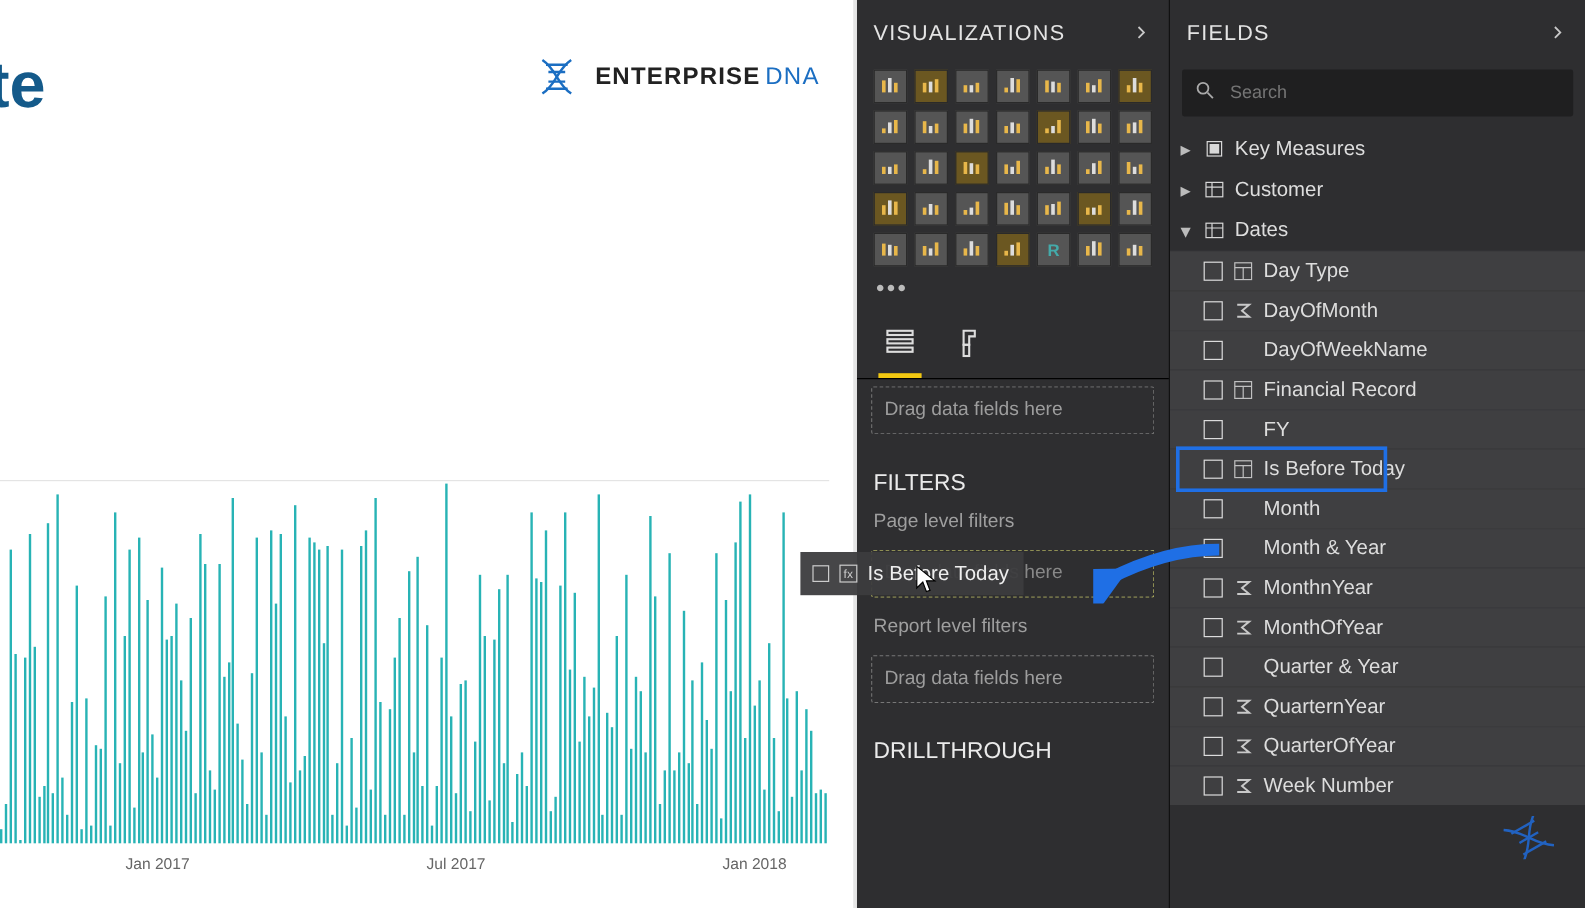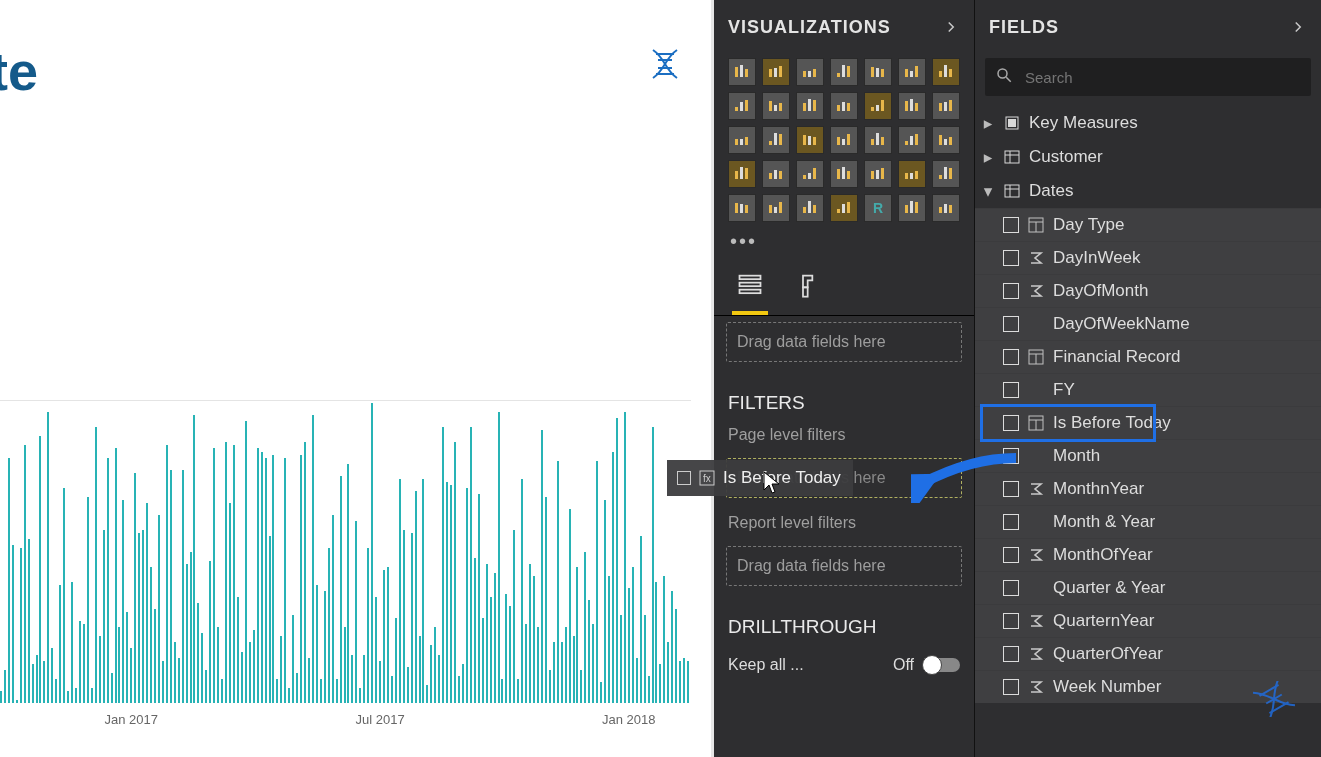--- a/index.html
+++ b/index.html
@@ -34,21 +34,21 @@
 .bars{position:absolute;left:0;right:0;bottom:24px;top:0;overflow:hidden}
 .bar{position:absolute;bottom:0;width:2px;background:var(--teal)}
 .axis-labels{position:absolute;left:0;right:0;bottom:0;height:20px}
 .axis-label{position:absolute;bottom:0;font-size:13px;color:#666;transform:translateX(-50%)}
 
 
 .panel{background:var(--bg-dark);display:flex;flex-direction:column;color:var(--text-light)}
 .panel.viz{flex:0 0 251px;border-right:1px solid #111}
 .panel.fields{flex:1;position:relative}
 
-.pane-header{display:flex;align-items:center;justify-content:space-between;height:54px;padding:0 14px;font-weight:700;letter-spacing:1px;font-size:18px;color:#e4e4e4}
+.pane-header{display:flex;align-items:center;justify-content:space-between;height:54px;padding:0 14px;font-weight:400;letter-spacing:1px;font-size:18px;color:#e4e4e4}
 .chevron{width:18px;height:18px}
 .chevron svg{width:18px;height:18px;stroke:#c8c8c8;fill:none;stroke-width:2}
 
 
 .viz-grid{display:grid;grid-template-columns:repeat(7,28px);grid-auto-rows:28px;gap:6px 6px;padding:4px 14px 6px 14px}
 .viz-icon{width:28px;height:28px;background:#555;border:1px solid #2a2a2a;display:flex;align-items:center;justify-content:center;color:#eee;font-size:14px}
 .viz-icon.accent{background:#6b5721;color:#f2c811}
 .ellipsis{padding:2px 16px 6px 16px;color:#bbb;font-size:20px;letter-spacing:2px}
 
 .tab-icons{display:flex;gap:24px;padding:8px 18px 12px 18px;border-bottom:1px solid #000}
@@ -109,20 +109,21 @@
             <g stroke="#1b6ec2" stroke-width="2" fill="none">
               <path d="M6 4 C18 12,18 24,30 32"></path>
               <path d="M30 4 C18 12,18 24,6 32"></path>
               <line x1="9" y1="8" x2="27" y2="8"></line>
               <line x1="11" y1="14" x2="25" y2="14"></line>
               <line x1="11" y1="22" x2="25" y2="22"></line>
               <line x1="9" y1="28" x2="27" y2="28"></line>
             </g>
           </svg>
       </span>
+      <span class="logo-text"><span>ENTERPRISE</span><span class="dna">DNA</span></span>
     </div>
 
     <div class="chart">
       <div class="axis-line" style="top:0"></div>
       <div class="bars" id="bars">
           <div class="bar" style="left: 0%; height: 4%;"></div>
           <div class="bar" style="left: 0.571429%; height: 11%;"></div>
           <div class="bar" style="left: 1.14286%; height: 81%;"></div>
           <div class="bar" style="left: 1.71429%; height: 52%;"></div>
           <div class="bar" style="left: 2.28571%; height: 1%;"></div>
@@ -606,29 +607,20 @@
             </defs>
             <path d="M105 5 Q60 5 12 30" stroke="#1f6fe5" stroke-width="10" fill="none" marker-end="url(#ah)"></path>
           </svg>
       </div>
     </div>
 
     <div class="plf-sub">Report level filters</div>
     <div class="drop-well drop-static">Drag data fields here</div>
 
     <div class="section-title">DRILLTHROUGH</div>
-    <div class="drillrow">
-      <span>Keep all ...</span>
-      <span class="toggle">
-        <span>Off</span>
-        <span class="toggle-track">
-            <span class="toggle-knob"></span>
-          </span>
-      </span>
-    </div>
   </div>
 
   <div class="panel fields">
     <div class="pane-header">
       <span>FIELDS</span>
       <span class="chevron">
         <svg viewBox="0 0 24 24">
             <polyline points="9 6 15 12 9 18"></polyline>
           </svg>
       </span>
@@ -684,29 +676,20 @@
           </span>
           <span>Day Type</span>
         </div>
         <div class="child">
           <span class="cb"></span>
           <span class="fi">
             <svg viewBox="0 0 16 16">
               <path d="M3 3 H13 L7 8 L13 13 H3" fill="none" stroke="#d8d8d8" stroke-width="1.6"></path>
             </svg>
           </span>
-          <span>DayInWeek</span>
-        </div>
-        <div class="child">
-          <span class="cb"></span>
-          <span class="fi">
-            <svg viewBox="0 0 16 16">
-              <path d="M3 3 H13 L7 8 L13 13 H3" fill="none" stroke="#d8d8d8" stroke-width="1.6"></path>
-            </svg>
-          </span>
           <span>DayOfMonth</span>
         </div>
         <div class="child">
           <span class="cb"></span>
           <span class="fi"></span>
           <span>DayOfWeekName</span>
         </div>
         <div class="child">
           <span class="cb"></span>
           <span class="fi">
@@ -734,31 +717,31 @@
           </span>
           <span>Is Before Today</span>
         </div>
         <div class="child">
           <span class="cb"></span>
           <span class="fi"></span>
           <span>Month</span>
         </div>
         <div class="child">
           <span class="cb"></span>
-          <span class="fi">
-            <svg viewBox="0 0 16 16">
-              <path d="M3 3 H13 L7 8 L13 13 H3" fill="none" stroke="#d8d8d8" stroke-width="1.6"></path>
-            </svg>
-          </span>
-          <span>MonthnYear</span>
-        </div>
-        <div class="child">
-          <span class="cb"></span>
           <span class="fi"></span>
           <span>Month &amp; Year</span>
+        </div>
+        <div class="child">
+          <span class="cb"></span>
+          <span class="fi">
+            <svg viewBox="0 0 16 16">
+              <path d="M3 3 H13 L7 8 L13 13 H3" fill="none" stroke="#d8d8d8" stroke-width="1.6"></path>
+            </svg>
+          </span>
+          <span>MonthnYear</span>
         </div>
         <div class="child">
           <span class="cb"></span>
           <span class="fi">
             <svg viewBox="0 0 16 16">
               <path d="M3 3 H13 L7 8 L13 13 H3" fill="none" stroke="#d8d8d8" stroke-width="1.6"></path>
             </svg>
           </span>
           <span>MonthOfYear</span>
         </div>

